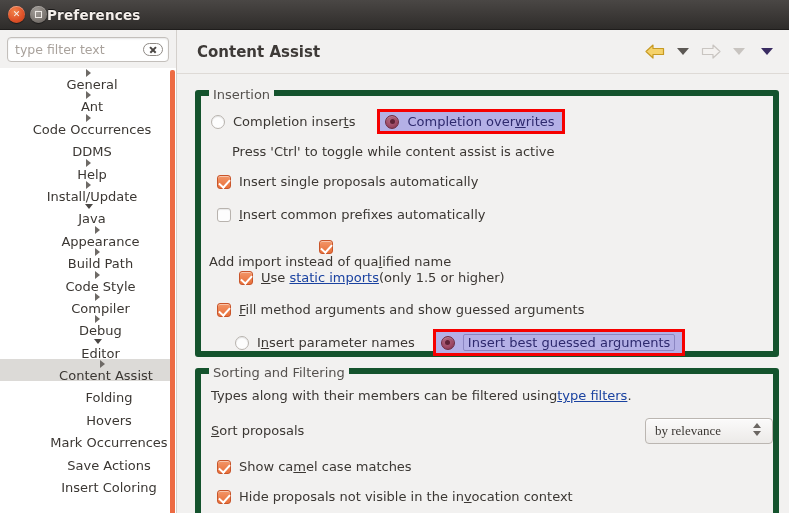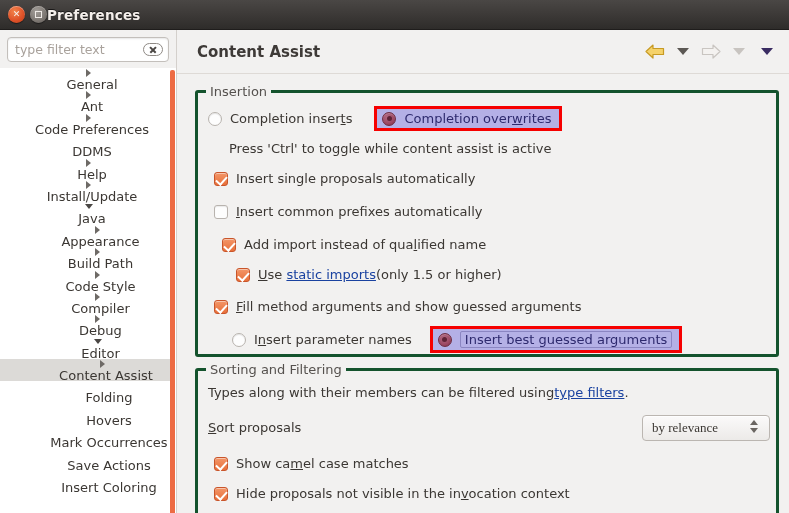--- a/index.html
+++ b/index.html
@@ -143,21 +143,21 @@
     width: 0; height: 0;
     border-left: 6px solid transparent; border-right: 6px solid transparent;
   }
   .tri-dn.dark  { border-top: 7px solid #5c5854; }
   .tri-dn.light { border-top: 7px solid #c8c4c0; }
   .tri-dn.purple{ border-top: 7px solid #3a2c62; }
 
   
   .group {
     position: absolute;
-    border: 3px solid #14532d;
+    border: 6px solid #14532d;
     border-radius: 3px;
     background: #f2f1f0;
   }
   .group > .legend {
     position: absolute; left: 8px; top: -9px;
     background: #f2f1f0; padding: 0 4px;
     font-size: 13px; color: #55514e;
   }
   #grp-insertion { left: 18px; top: 60px; width: 584px; height: 267px; }
   #grp-sorting   { left: 18px; top: 338px; width: 584px; height: 160px; }
@@ -278,21 +278,21 @@
         <div class="tnode" style="padding-left: 8px;">
           <span class="arrow right"></span>
           <span>General</span>
         </div>
         <div class="tnode" style="padding-left: 8px;">
           <span class="arrow right"></span>
           <span>Ant</span>
         </div>
         <div class="tnode" style="padding-left: 8px;">
           <span class="arrow right"></span>
-          <span>Code Preferences</span>
+          <span>Code Occurrences</span>
         </div>
         <div class="tnode" style="padding-left: 8px;">
           <span class="arrow none"></span>
           <span>DDMS</span>
         </div>
         <div class="tnode" style="padding-left: 8px;">
           <span class="arrow right"></span>
           <span>Help</span>
         </div>
         <div class="tnode" style="padding-left: 8px;">
@@ -398,21 +398,21 @@
       <div class="row" style="position:absolute; left:16px; top:78px;">
         <span class="cb on"></span>
         <span>Insert single proposals automatically</span>
       </div>
 
       <div class="row" style="position:absolute; left:16px; top:111px;">
         <span class="cb off"></span>
         <span><span class="ul">I</span>nsert common prefixes automatically</span>
       </div>
 
-      <div class="row" style="position:absolute; left:24px; top:144px;">
+      <div class="row" style="position:absolute; left:8px; top:144px;flex-direction:column;">
         <span class="cb on"></span>
         <span>Add import instead of qua<span class="ul">l</span>ified name</span>
       </div>
 
       <div class="row" style="position:absolute; left:38px; top:174px;">
         <span class="cb on"></span>
         <span><span class="ul">U</span>se&nbsp;</span>
         <span class="link">static imports</span>
         <span> (only 1.5 or higher)</span>
       </div>

